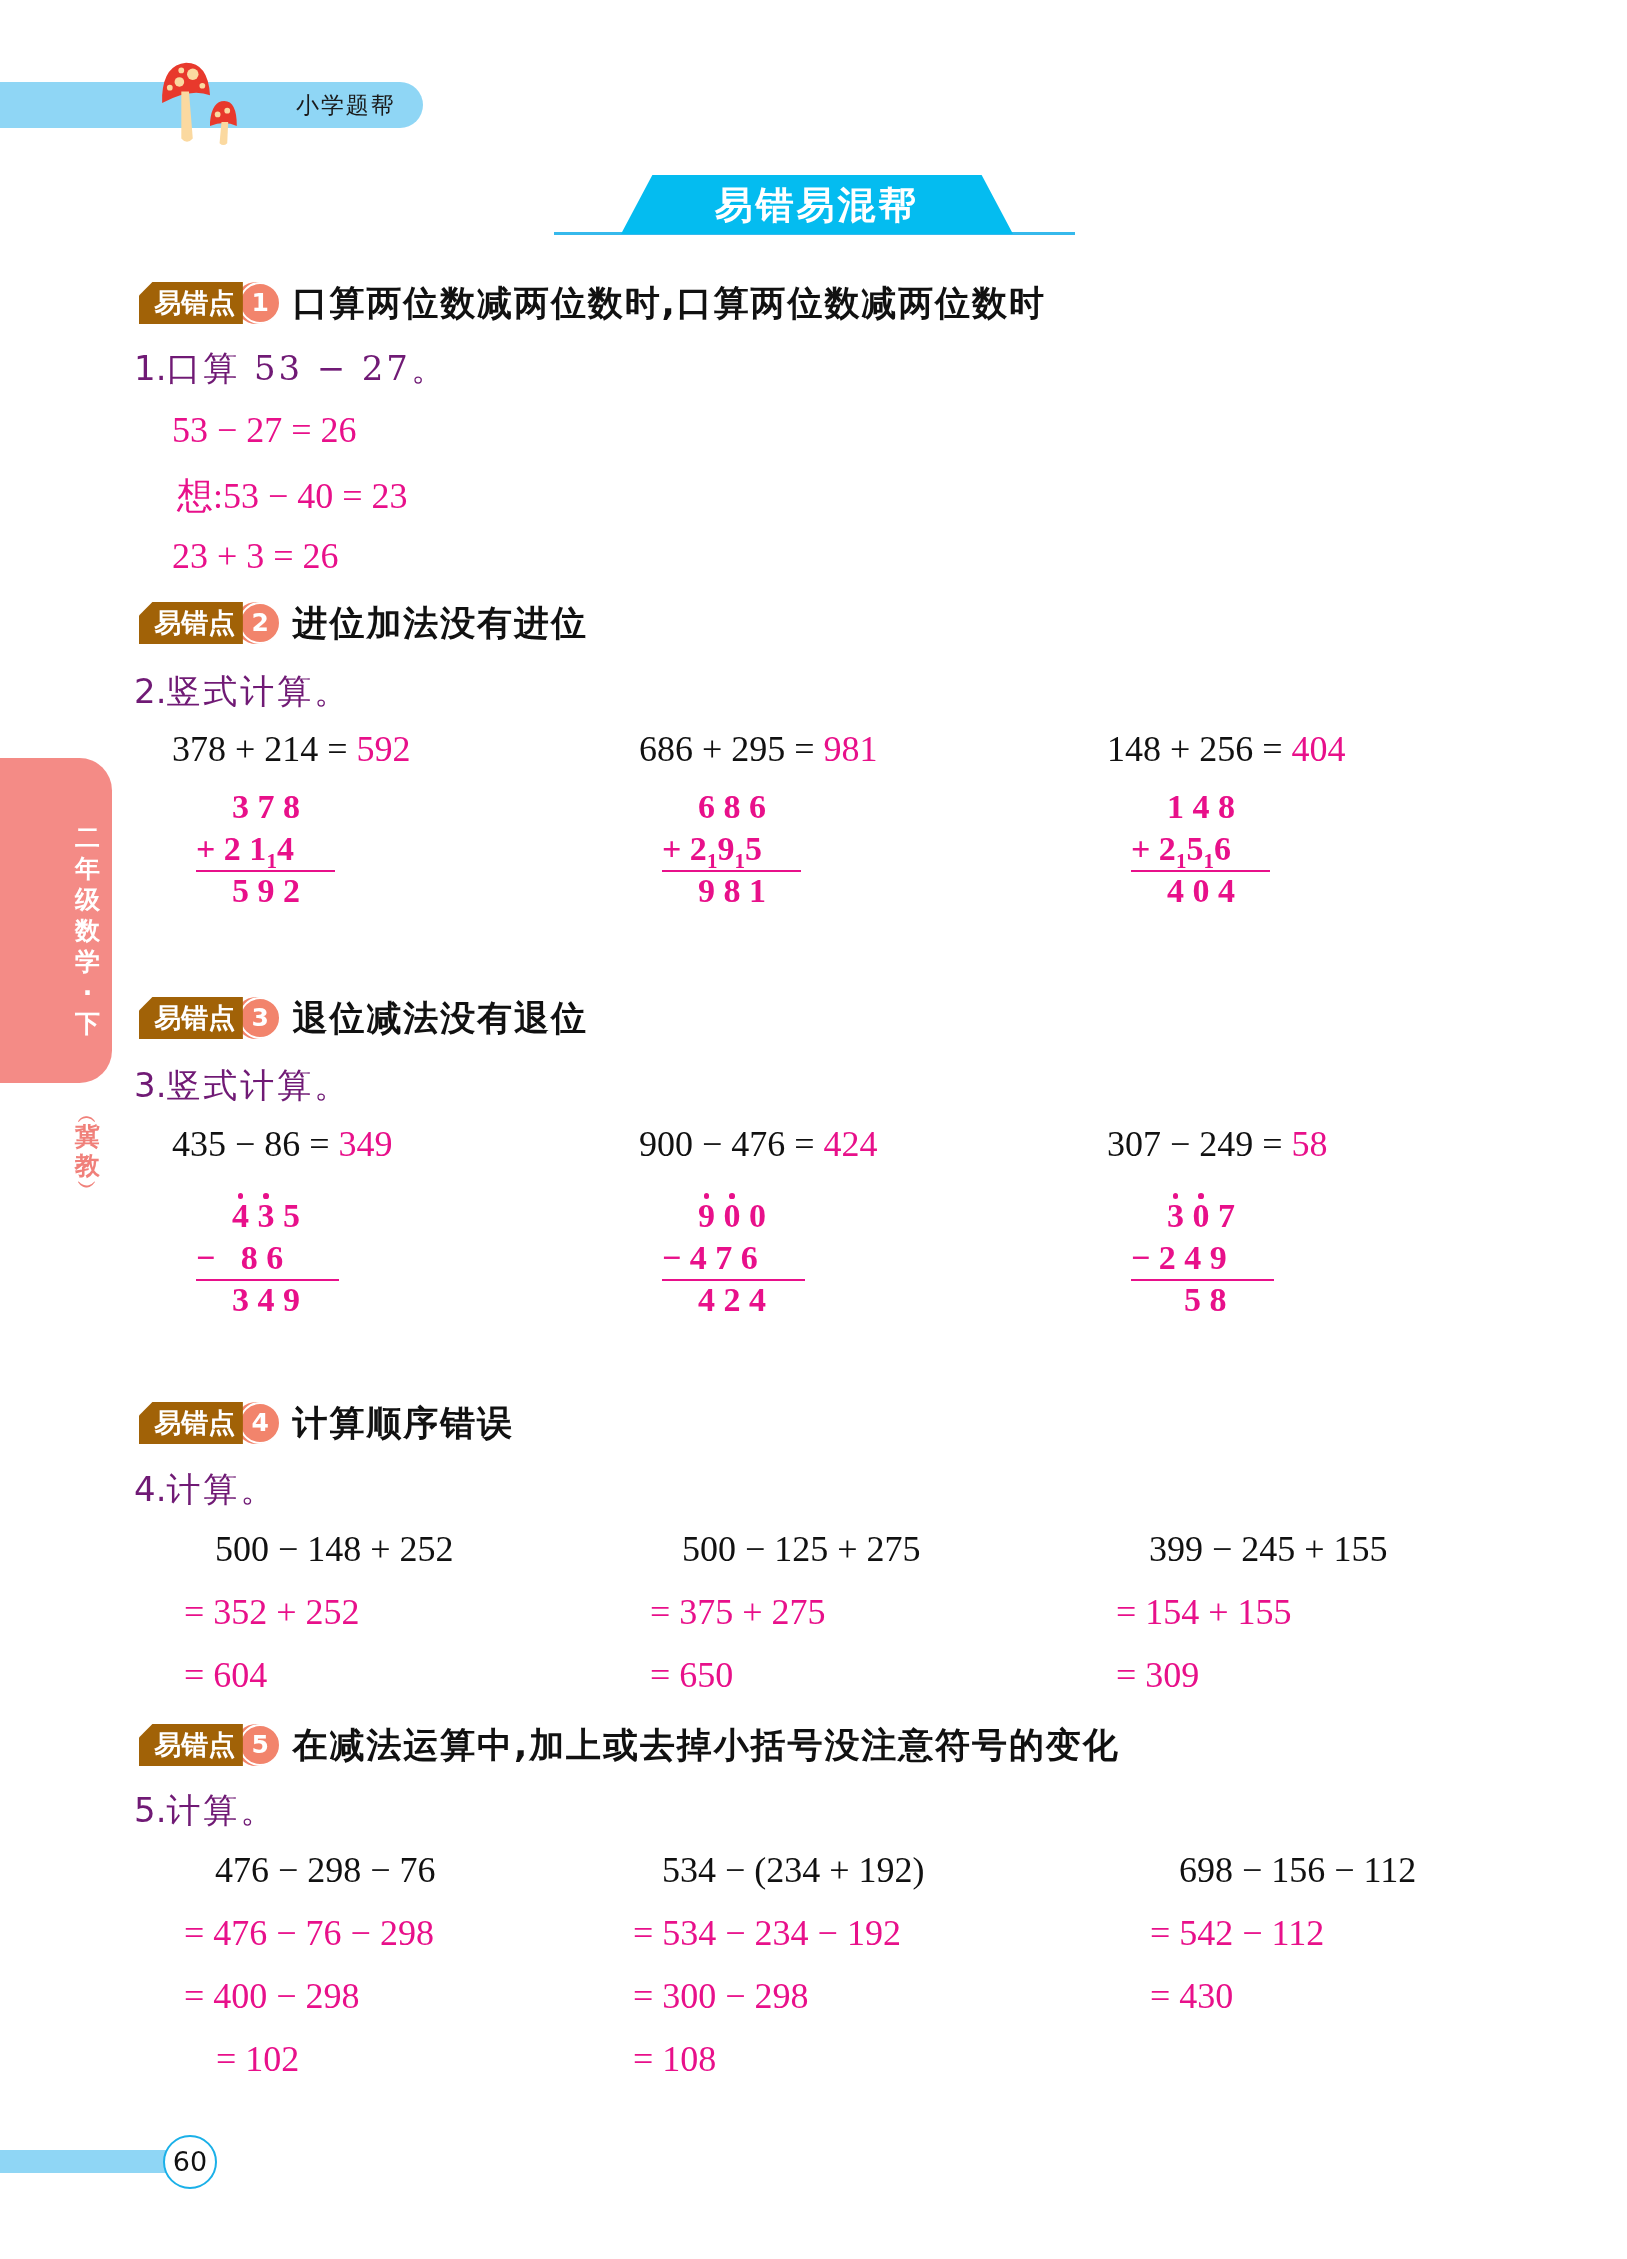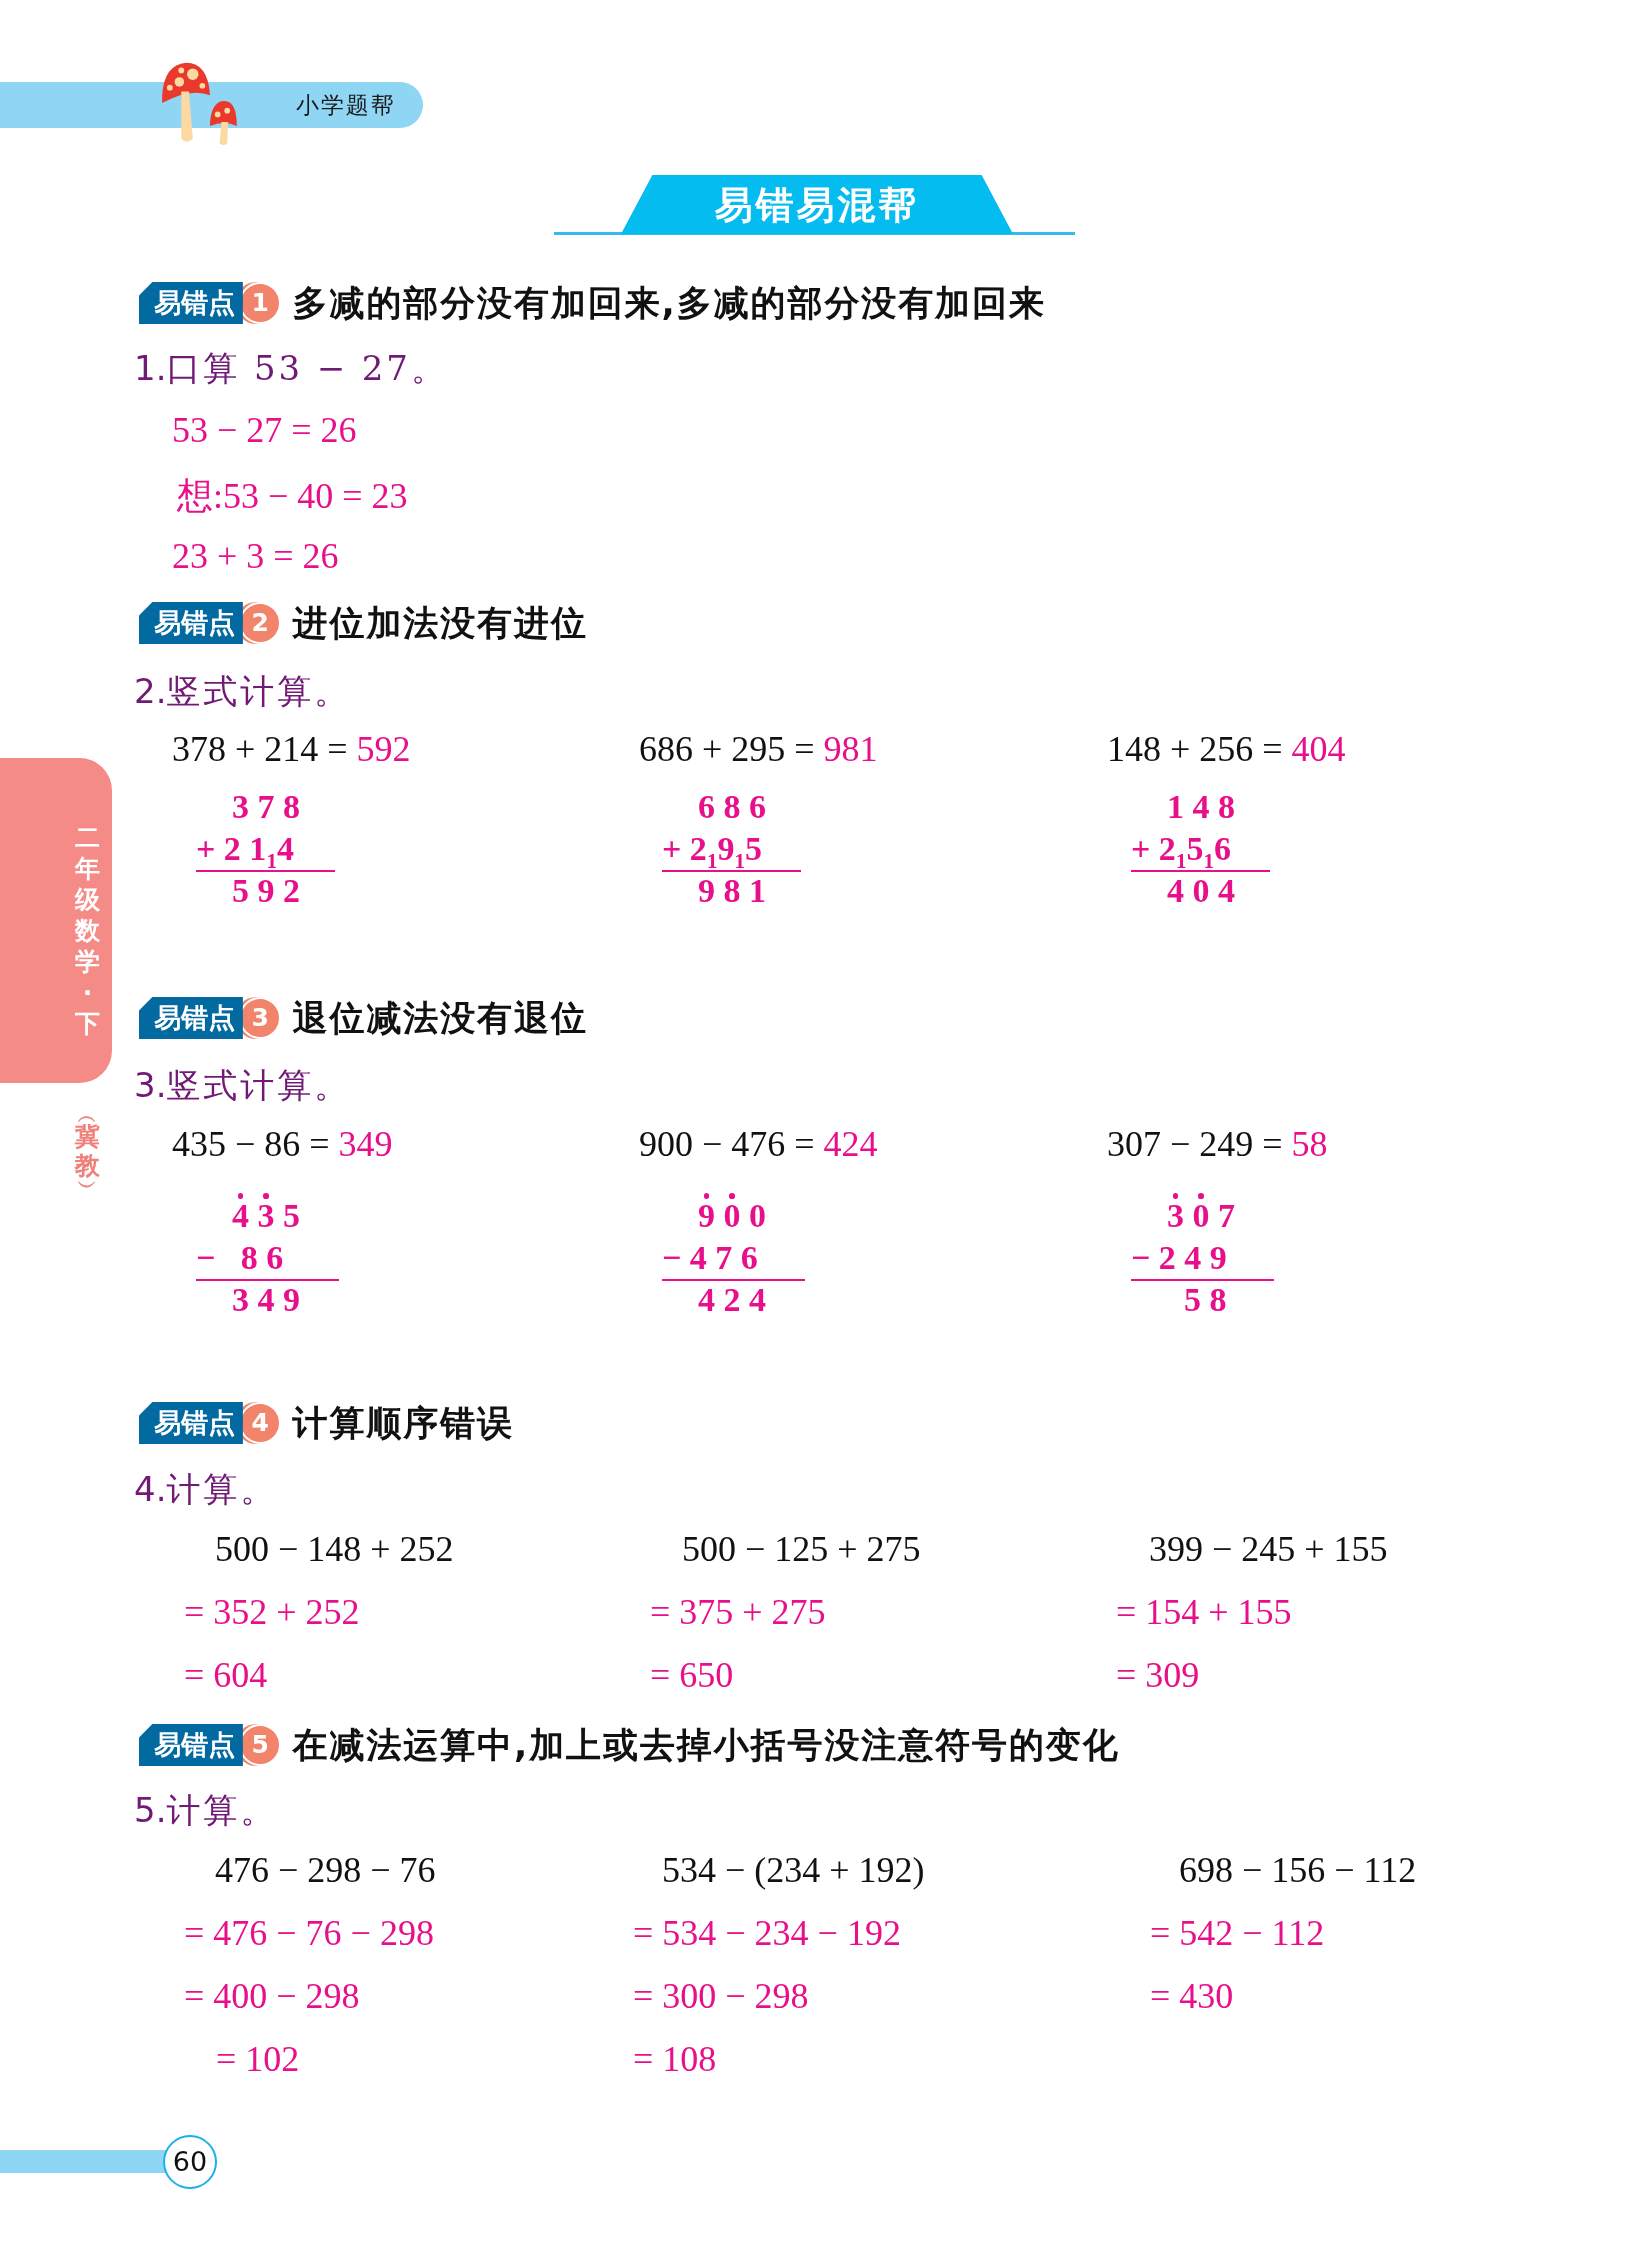--- a/index.html
+++ b/index.html
@@ -24,21 +24,21 @@
   .side-tab { left:0; top:758px; width:112px; height:325px; background:#f48b86;
               border-radius:0 32.5px 32.5px 0; }
   .side-text { left:73px; top:822px; width:29px; font-family:"DejaVu Sans",sans-serif;
                font-weight:bold; font-size:25px; color:#fff; line-height:31px;
                text-align:center; }
   .side-edition { left:71px; top:1109px; width:32.5px; font-family:"DejaVu Sans",sans-serif;
                   font-weight:bold; font-size:25px; color:#f0807a; line-height:29px;
                   text-align:center; }
   
   .badge { height:42px; display:flex; align-items:center; }
-  .badge-label { background:#0369a1; color:#fff; font-family:"DejaVu Sans",sans-serif;
+  .badge-label { background:#a16207; color:#fff; font-family:"DejaVu Sans",sans-serif;
                  font-weight:bold; font-size:27px; height:42px; line-height:42px;
                  padding:0 7.6px 0 15.3px; clip-path:polygon(13.4px 0,100% 0,100% 100%,0 100%,0 13.4px); }
   .badge-num { width:38px; height:38px; border-radius:50%; background:#f2846c; color:#fff;
                border:2.9px solid #fff; box-shadow:-3.8px 0 0 #f2846c;
                font-family:"DejaVu Sans",sans-serif; font-weight:bold; font-size:25px;
                text-align:center; line-height:38px; margin-left:-3.8px; }
   .badge-title { font-family:"DejaVu Sans",sans-serif; font-weight:bold; font-size:35px;
                  color:#111; margin-left:11.5px; letter-spacing:1.9px; white-space:nowrap; }
   .q-title { font-family:"DejaVu Serif",serif; font-size:34px; color:#701a75; letter-spacing:2.9px; }
   .q-title .num { font-family:"DejaVu Sans",sans-serif; letter-spacing:0; }
@@ -96,21 +96,21 @@
 <div class="abs side-edition" id="edition-label">
     <div style="font-size:19px;line-height:13.4px">︵</div>
     <div>冀</div>
     <div>教</div>
     <div style="font-size:19px;line-height:13.4px">︶</div>
   </div>
 
 <div class="abs badge" style="left:139px;top:282px;">
   <span class="badge-label">易错点</span>
   <span class="badge-num">1</span>
-  <span class="badge-title">多减的部分没有加回来,多减的部分没有加回来</span>
+  <span class="badge-title">口算两位数减两位数时,口算两位数减两位数时</span>
 </div>
 <div class="abs q-title" style="left:134px;top:346px;">
   <span class="num">1.</span><span>口算 53 − 27。</span>
 </div>
 <div class="abs ans" style="left:172px;top:409px;">53 − 27 = 26</div>
 <div class="abs ans" style="left:177px;top:472px;">想:53 − 40 = 23</div>
 <div class="abs ans" style="left:172px;top:535px;">23 + 3 = 26</div>
 
 <div class="abs badge" style="left:139px;top:602px;">
   <span class="badge-label">易错点</span>

